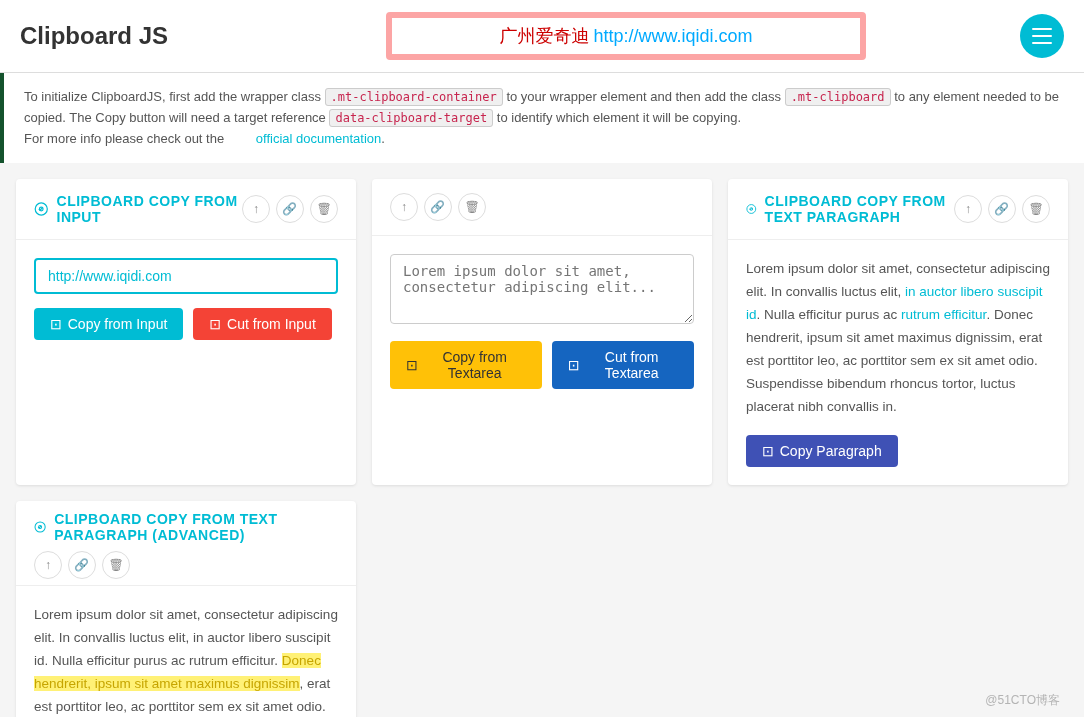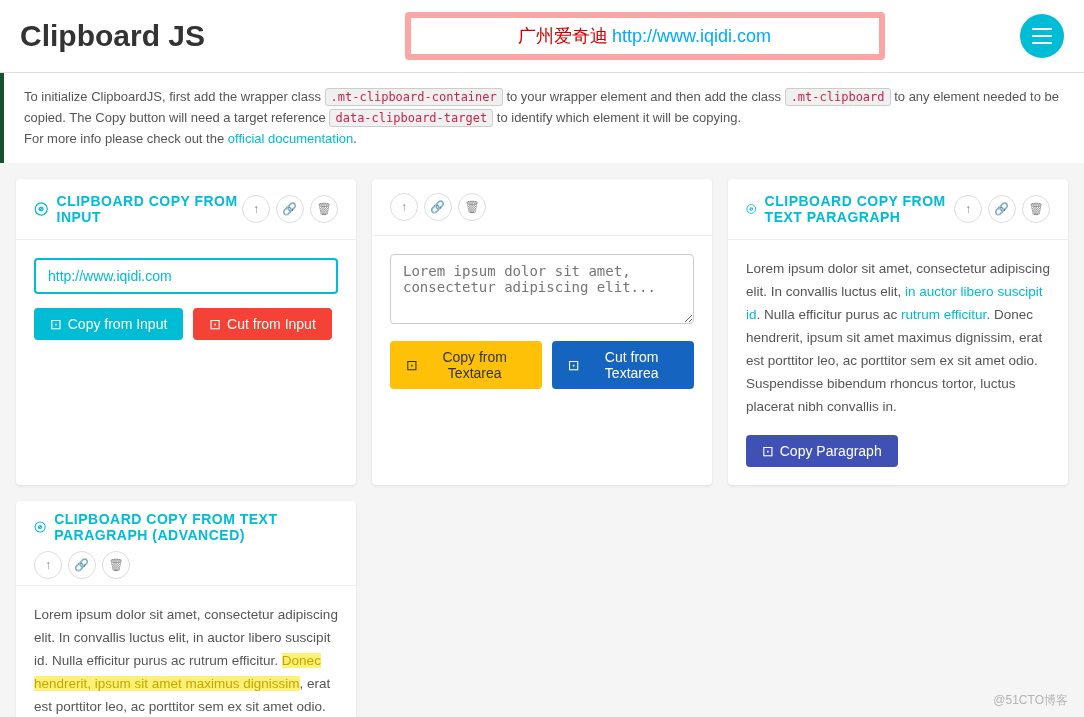--- a/index.html
+++ b/index.html
@@ -8,21 +8,21 @@
     .top-bar {
       background: #fff;
       border-bottom: 1px solid #ddd;
       padding: 12px 20px;
       display: flex;
       align-items: center;
       gap: 20px;
       position: relative;
     }
     .top-bar-title {
-      font-size: 30px;
+      font-size: 24px;
       font-weight: bold;
       color: #333;
       white-space: nowrap;
     }
     .ad-banner {
       border: 6px solid #fca5a5;
       border-radius: 4px;
       padding: 6px 30px;
       text-align: center;
       flex: 1;
@@ -72,21 +72,21 @@
       line-height: 1.6;
     }
     .description code {
       background: #f0f0f0;
       border: 1px solid #ccc;
       border-radius: 3px;
       padding: 1px 5px;
       font-size: 12px;
       color: #c7254e;
     }
-    .description a { color: #00bcd4; text-decoration: none; }
+    .description a { color: #00bcd4; text-decoration: none; margin-left: 28px; }
 
     .main-content {
       display: grid;
       grid-template-columns: 1fr 1fr 1fr;
       gap: 0;
       padding: 16px;
       gap: 16px;
     }
 
     .card {
@@ -193,21 +193,21 @@
 
     .highlight {
       background: #fff176;
       color: #c7a500;
       font-weight: normal;
     }
 
     .watermark {
       position: fixed;
       bottom: 8px;
-      right: 16px;
+      right: 24px;
       font-size: 12px;
       color: #999;
       opacity: 0.7;
     }
 
     .card-advanced-header {
       padding: 10px 18px 6px 18px;
       display: flex;
       align-items: center;
       justify-content: space-between;

